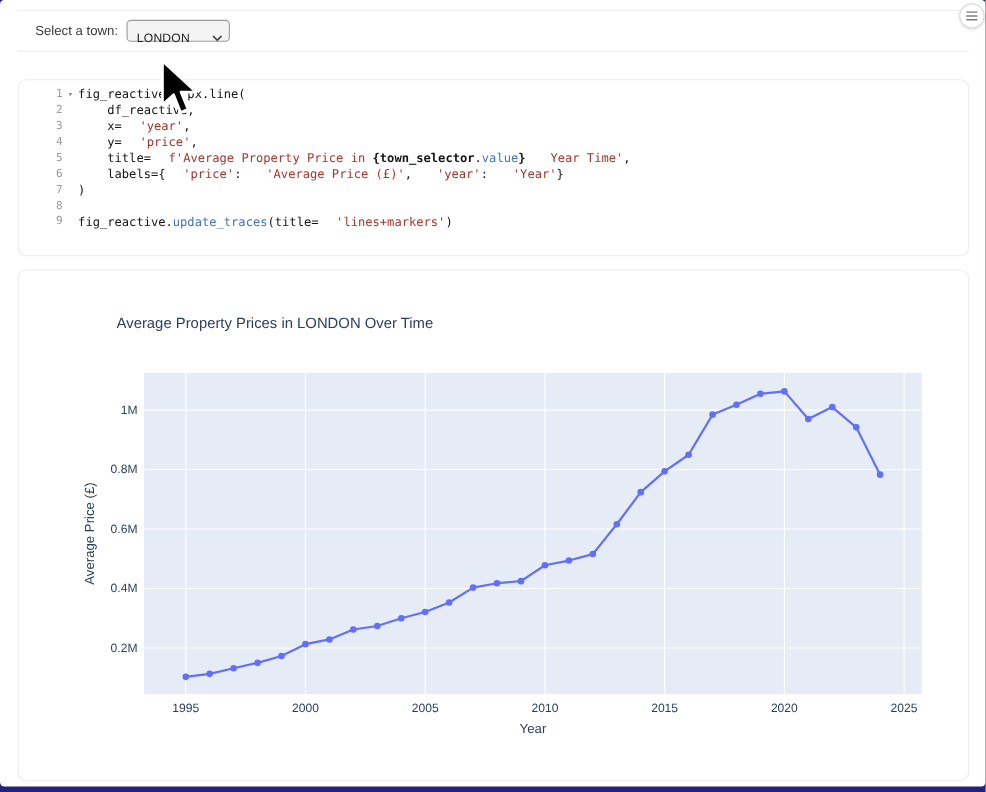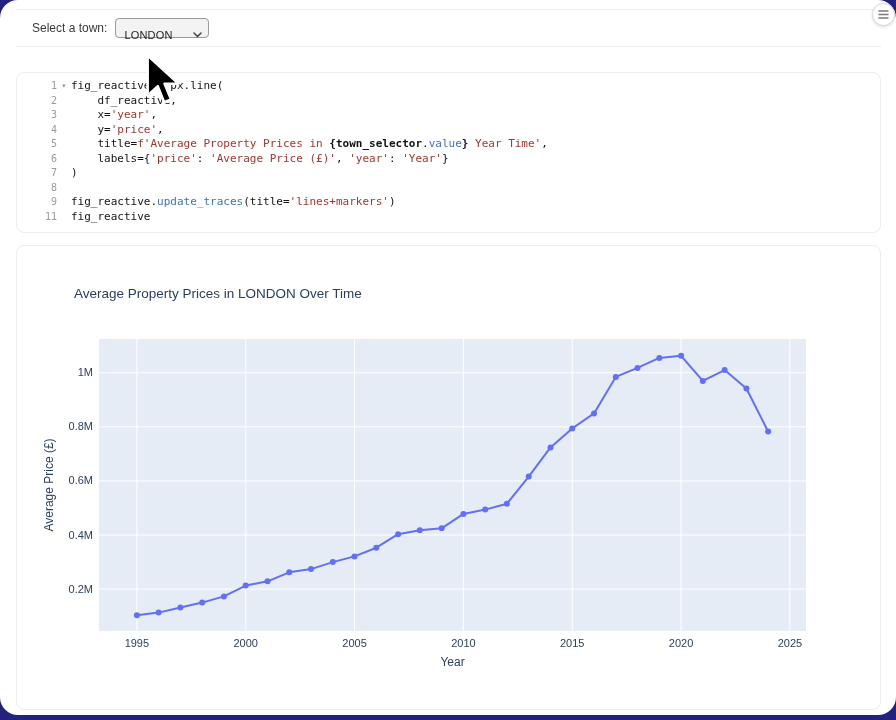--- a/index.html
+++ b/index.html
@@ -1,20 +1,20 @@
 <!DOCTYPE html>
 <html><head>
 <meta charset="utf-8">
 <style>
   * { margin:0; padding:0; box-sizing:border-box; }
   html,body { width:896px; height:720px; overflow:hidden; }
   body { background:#23217e; font-family:"Liberation Sans", sans-serif; position:relative; }
   .page {
     position:absolute; left:0; top:0; right:0; bottom:5px;
-    background:#ffffff; border-radius:18px; overflow:visible;
+    background:#ffffff; border-radius:4px; overflow:visible;
   }
   
   .ui-cell {
     position:absolute; left:16px; top:9px; width:865px; height:38px;
     border-top:1px solid #ececf1; border-bottom:1px solid #ececf1;
     display:flex; align-items:center; background:#fff;
   }
   .ui-cell .lbl { margin-left:16px; font-size:12px; color:#3a3a3a; }
   .select-box {
     margin-left:8px; width:94px; height:20px; background:#f3f3f3;
@@ -27,27 +27,27 @@
   .code-card {
     position:absolute; left:16px; top:72px; width:865px; height:161px;
     border:1px solid #ececf1; border-radius:8px; background:#fff; overflow:hidden;
     padding-top:6px;
   }
   .cl { display:flex; height:14.5px; line-height:14.5px;
         font-family:"DejaVu Sans Mono", monospace; font-size:11px; white-space:pre; }
   .cl .ln { width:40px; text-align:right; color:#9b9b9b; font-size:10px; flex:none; }
   .cl .fold { width:14px; text-align:center; color:#8a8a8a; font-size:8px; flex:none; }
   .cl .code { flex:1; color:#141414; font-weight:500; }
-  .seg-s { color:#a2382f; }
+  .seg-s { color:#a2382f;margin-left:16px; }
   .seg-b { color:#4273b9; }
   .seg-k { color:#141414; font-weight:700; }
   
   .chart-card {
     position:absolute; left:16px; top:245px; width:865px; height:465px;
-    border:1px solid #ececf1; border-radius:8px; background:#fff; overflow:hidden;
+    border:1px solid #ececf1; border-radius:8px; background:#fff; overflow:hidden;padding-left:32px;
   }
   
   .menu-btn {
     position:absolute; left:872px; top:3px; width:23px; height:23px; border-radius:50%;
     background:#fff; border:1px solid #d9d9de; box-shadow:0 1px 3px rgba(0,0,0,.12);
     display:flex; align-items:center; justify-content:center; cursor:pointer; padding:0;
   }
   .menu-btn svg { display:block; }
   
   .cursor { position:absolute; left:143px; top:54px; pointer-events:none; }
@@ -67,26 +67,25 @@
       </svg>
     </div>
   </div>
 
   <div class="code-card">
     <div id="code-lines">
         <div class="cl"><span class="ln">1</span><span class="fold">▾</span><span class="code"><span>fig_reactive = px.line(</span></span></div>
         <div class="cl"><span class="ln">2</span><span class="fold"></span><span class="code"><span>    df_reactive,</span></span></div>
         <div class="cl"><span class="ln">3</span><span class="fold"></span><span class="code"><span>    x=</span><span class="seg-s">'year'</span><span>,</span></span></div>
         <div class="cl"><span class="ln">4</span><span class="fold"></span><span class="code"><span>    y=</span><span class="seg-s">'price'</span><span>,</span></span></div>
-        <div class="cl"><span class="ln">5</span><span class="fold"></span><span class="code"><span>    title=</span><span class="seg-s">f'Average Property Prices in </span><span class="seg-k">{town_selector</span><span>.</span><span class="seg-b">value</span><span class="seg-k">}</span><span class="seg-s"> Year Time'</span><span>,</span></span></div>
+        <div class="cl"><span class="ln">5</span><span class="fold"></span><span class="code"><span>    title=</span><span class="seg-s">f'Average Property Price in </span><span class="seg-k">{town_selector</span><span>.</span><span class="seg-b">value</span><span class="seg-k">}</span><span class="seg-s"> Year Time'</span><span>,</span></span></div>
         <div class="cl"><span class="ln">6</span><span class="fold"></span><span class="code"><span>    labels={</span><span class="seg-s">'price'</span><span>: </span><span class="seg-s">'Average Price (£)'</span><span>, </span><span class="seg-s">'year'</span><span>: </span><span class="seg-s">'Year'</span><span>}</span></span></div>
         <div class="cl"><span class="ln">7</span><span class="fold"></span><span class="code"><span>)</span></span></div>
         <div class="cl"><span class="ln">8</span><span class="fold"></span><span class="code"><span></span></span></div>
         <div class="cl"><span class="ln">9</span><span class="fold"></span><span class="code"><span>fig_reactive.</span><span class="seg-b">update_traces</span><span>(title=</span><span class="seg-s">'lines+markers'</span><span>)</span></span></div>
-        <div class="cl"><span class="ln">11</span><span class="fold"></span><span class="code"><span>fig_reactive</span></span></div>
       </div>
   </div>
 
   <div class="chart-card">
     <svg id="chart" width="863" height="463" viewBox="0 0 863 463">
         <text x="57" y="52" font-size="13.5" fill="#2a3f5f">Average Property Prices in LONDON Over Time</text>
         <rect x="82" y="93" width="707" height="292" fill="#e5ecf6"></rect>
         <line x1="119.87500000000017" x2="119.87500000000017" y1="93" y2="385" stroke="#ffffff" stroke-width="1"></line>
         <line x1="228.71120689655186" x2="228.71120689655186" y1="93" y2="385" stroke="#ffffff" stroke-width="1"></line>
         <line x1="337.5474137931035" x2="337.5474137931035" y1="93" y2="385" stroke="#ffffff" stroke-width="1"></line>

